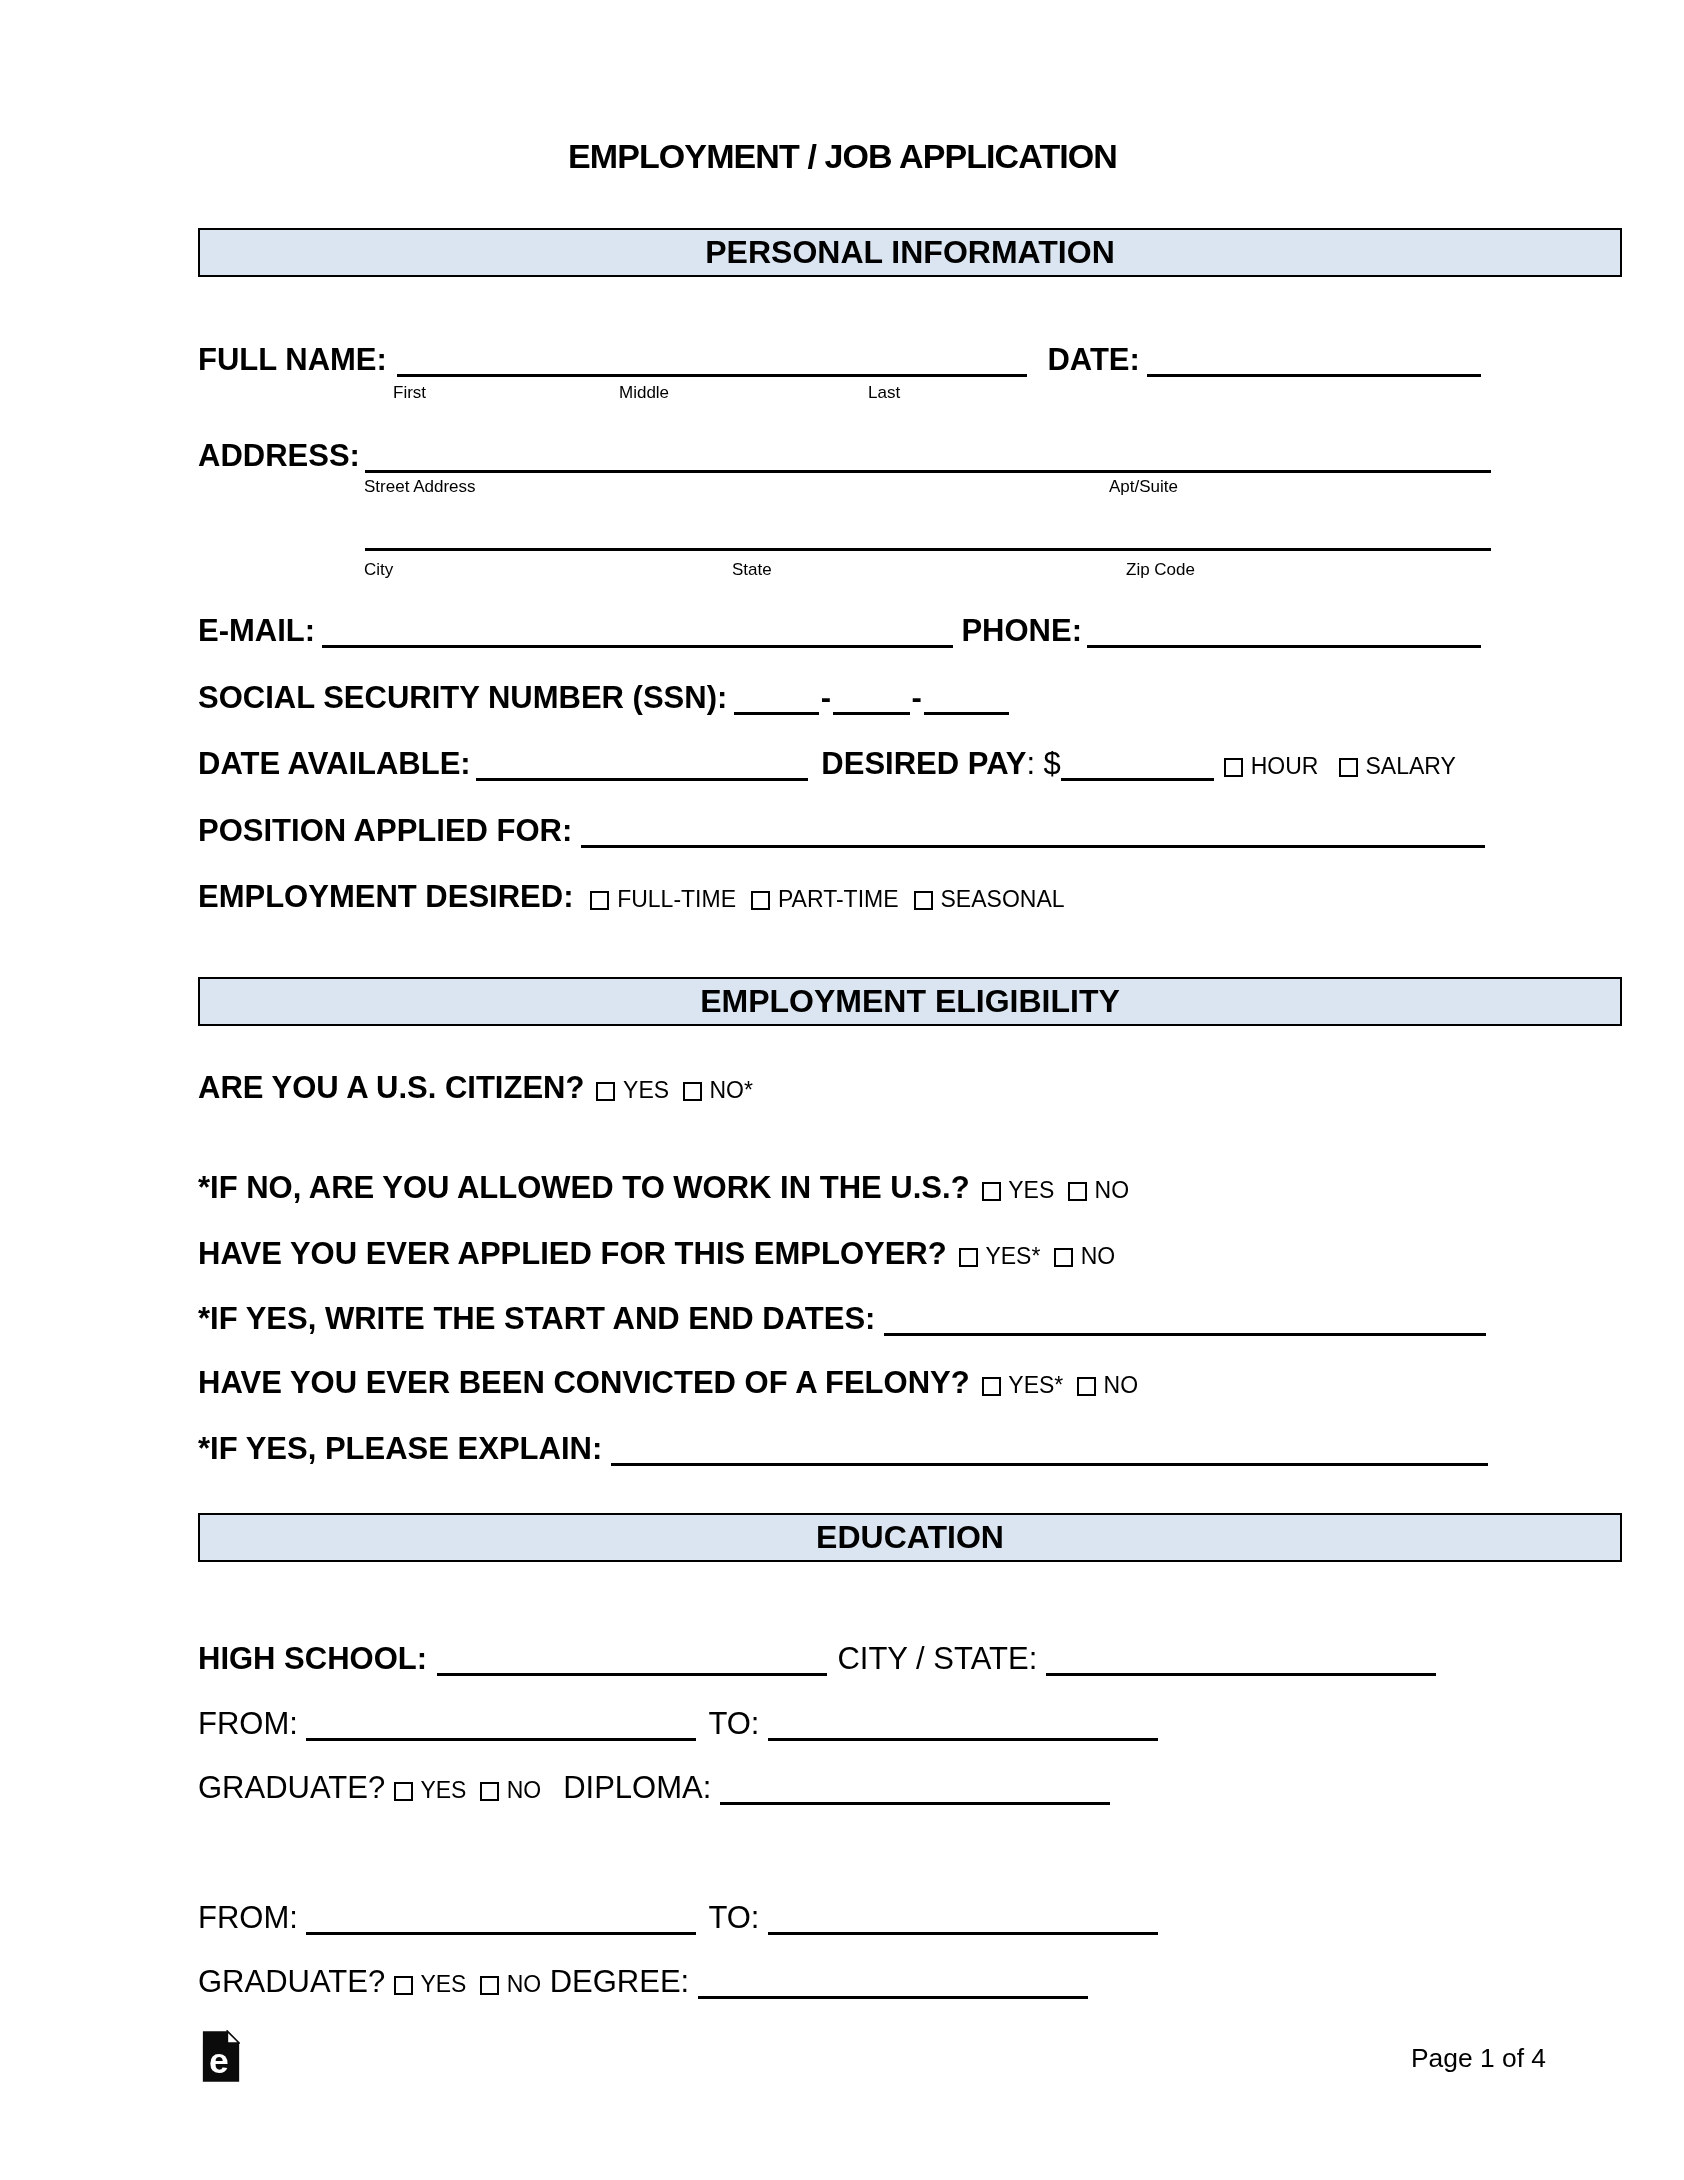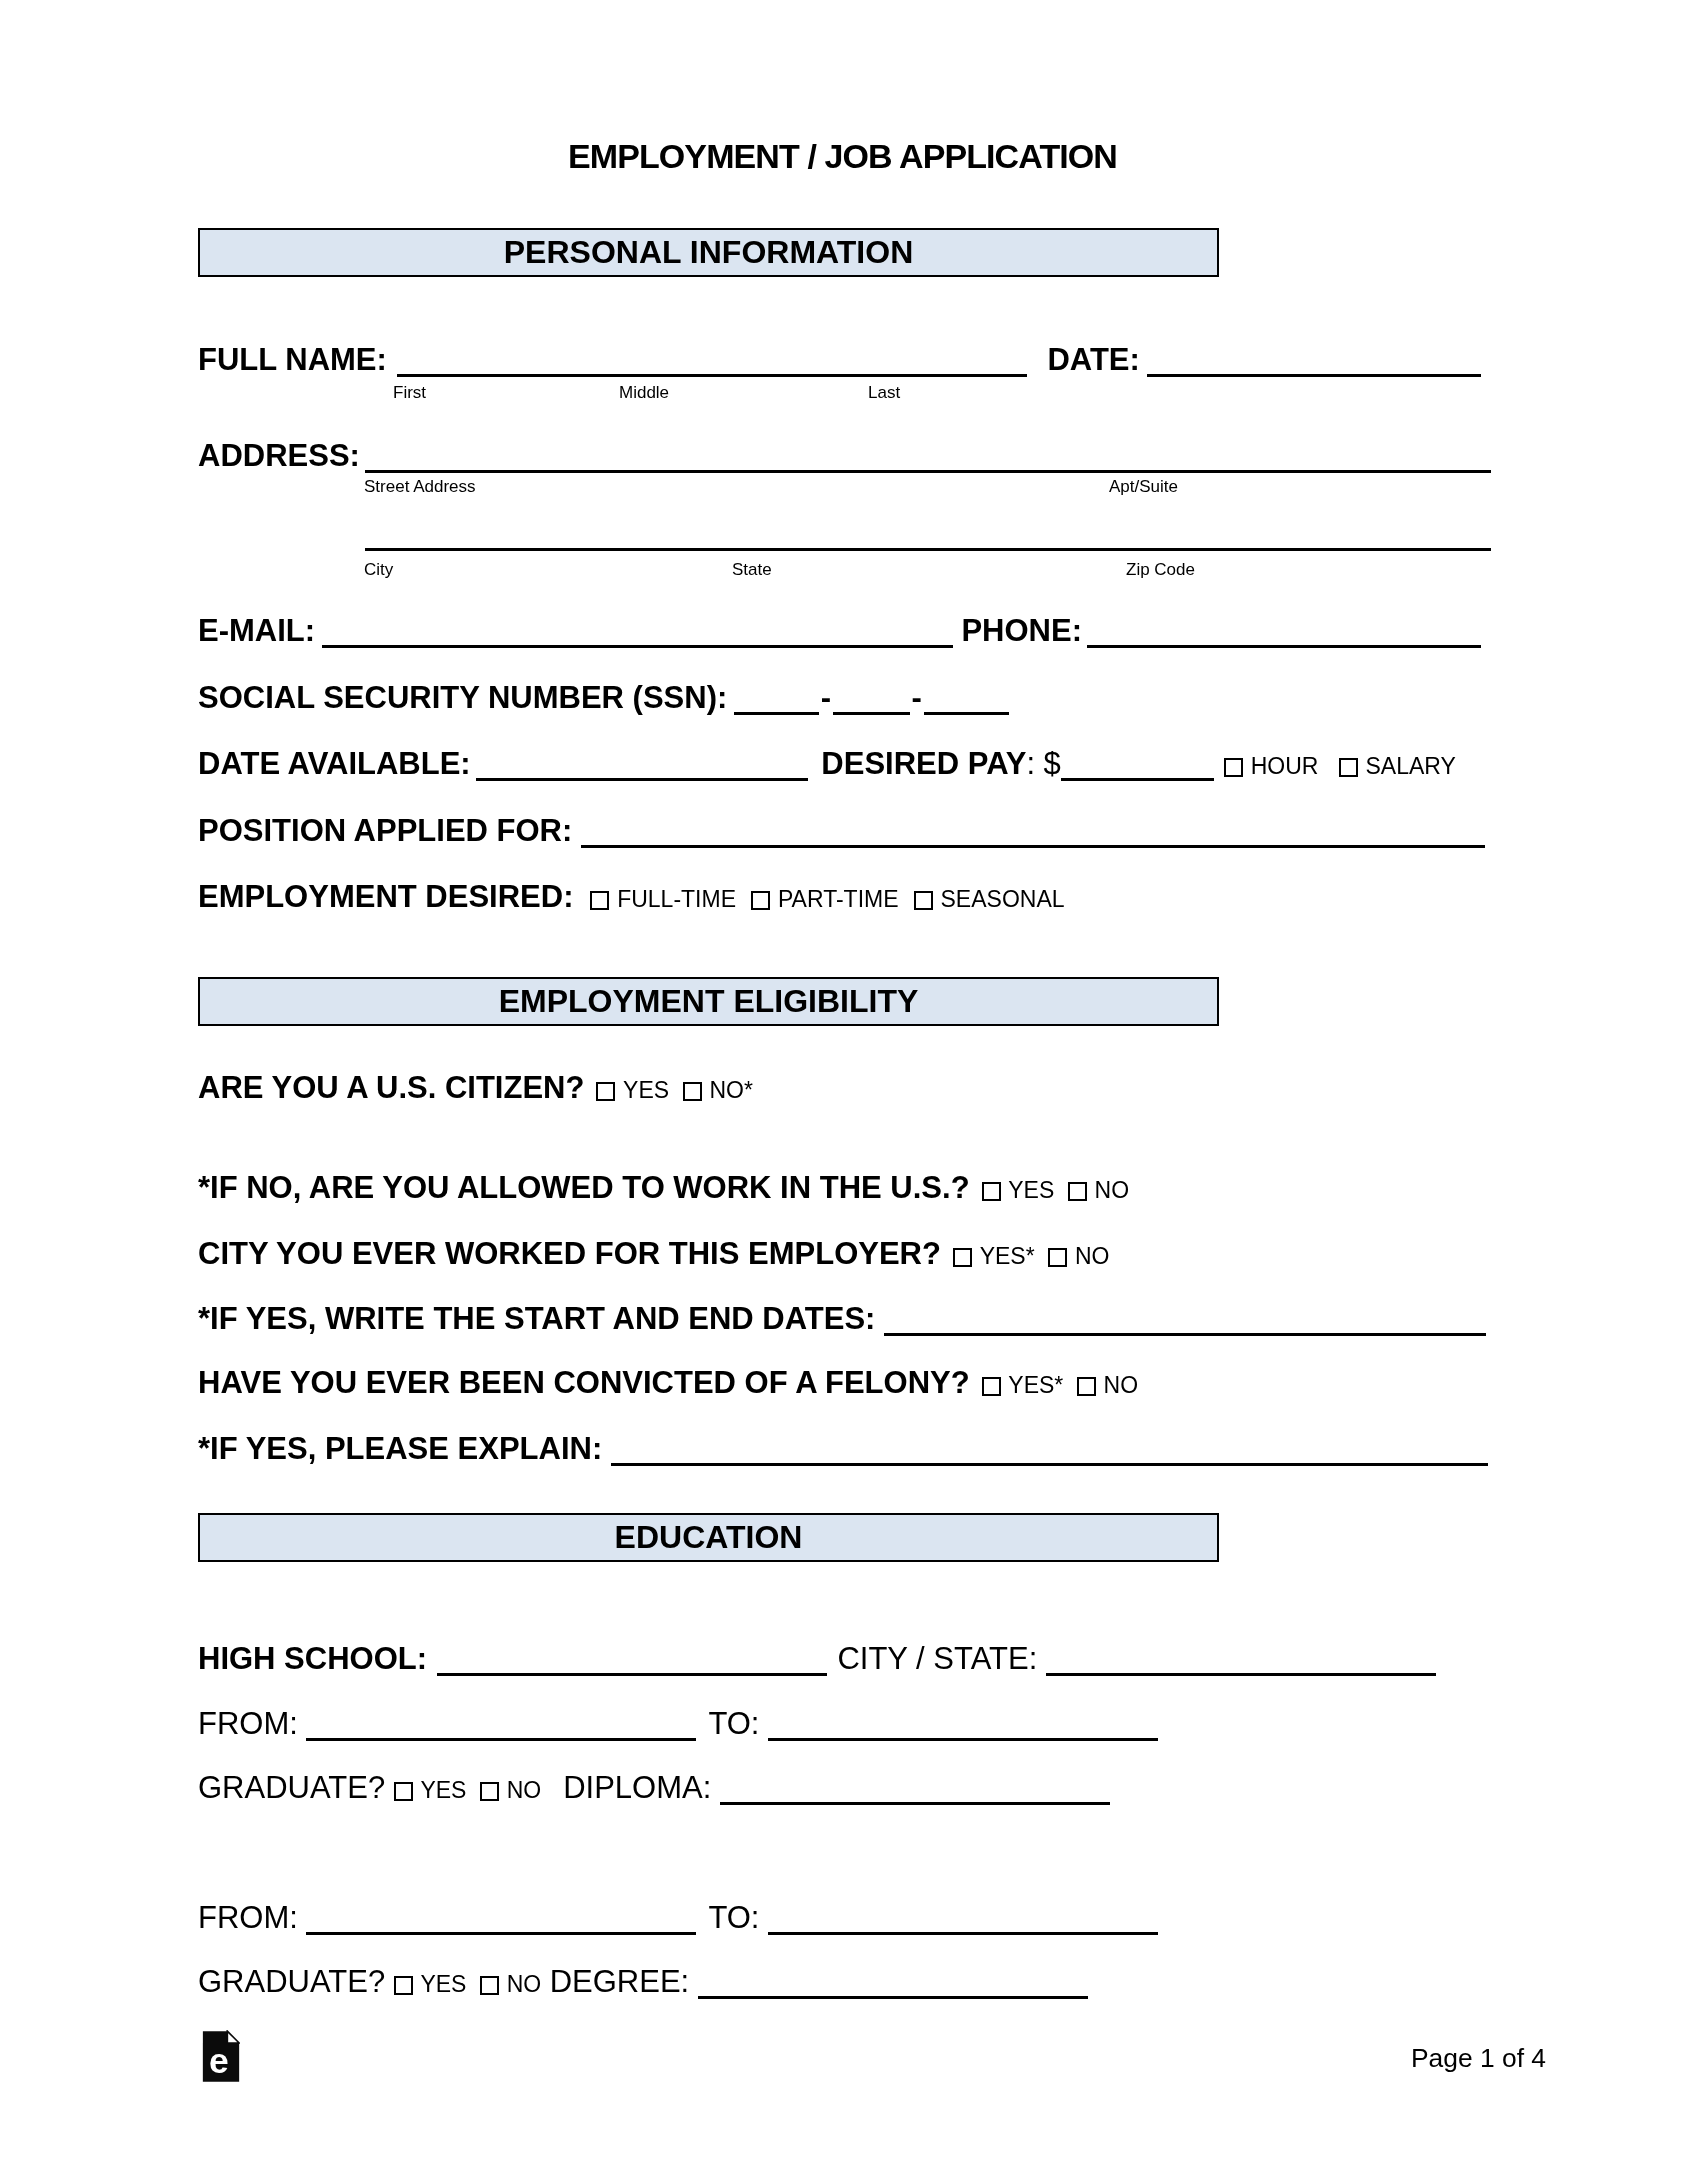--- a/index.html
+++ b/index.html
@@ -18,21 +18,21 @@
     width:100%;
     text-align:center;
     font-size:34px;
     font-weight:bold;
     letter-spacing:-0.9px;
     line-height:1.1;
   }
   .secbar{
     position:absolute;
     left:198px;
-    width:1021px;
+    width:1424px;
     height:49px;
     box-sizing:border-box;
     background:#dbe5f1;
     border:2.6px solid #000;
     display:flex;
     align-items:center;
     justify-content:center;
     font-size:32px;
     font-weight:bold;
   }
@@ -143,21 +143,21 @@
 
   <div class="row b" style="top:1046px;margin-top:24px;">
     <span>ARE YOU A U.S. CITIZEN?</span><span class="cb" style="margin-left:12px;"></span><span class="cbl reg">YES</span><span class="cb" style="margin-left:13.6px;"></span><span class="cbl reg">NO*</span>
   </div>
 
   <div class="row b" style="top:1170px;">
     <span>*IF NO, ARE YOU ALLOWED TO WORK IN THE U.S.?</span><span class="cb" style="margin-left:12px;"></span><span class="cbl reg">YES</span><span class="cb" style="margin-left:13.6px;"></span><span class="cbl reg">NO</span>
   </div>
 
   <div class="row b" style="top:1236px;">
-    <span>CITY YOU EVER WORKED FOR THIS EMPLOYER?</span><span class="cb" style="margin-left:12px;"></span><span class="cbl reg">YES*</span><span class="cb" style="margin-left:13.6px;"></span><span class="cbl reg">NO</span>
+    <span>HAVE YOU EVER APPLIED FOR THIS EMPLOYER?</span><span class="cb" style="margin-left:12px;"></span><span class="cbl reg">YES*</span><span class="cb" style="margin-left:13.6px;"></span><span class="cbl reg">NO</span>
   </div>
 
   <div class="row b" style="top:1301px;">
     <span>*IF YES, WRITE THE START AND END DATES:</span><span class="bl" style="width:602px;margin-left:8.5px;"></span>
   </div>
 
   <div class="row b" style="top:1365px;">
     <span>HAVE YOU EVER BEEN CONVICTED OF A FELONY?</span><span class="cb" style="margin-left:12px;"></span><span class="cbl reg">YES*</span><span class="cb" style="margin-left:13.6px;"></span><span class="cbl reg">NO</span>
   </div>
 

